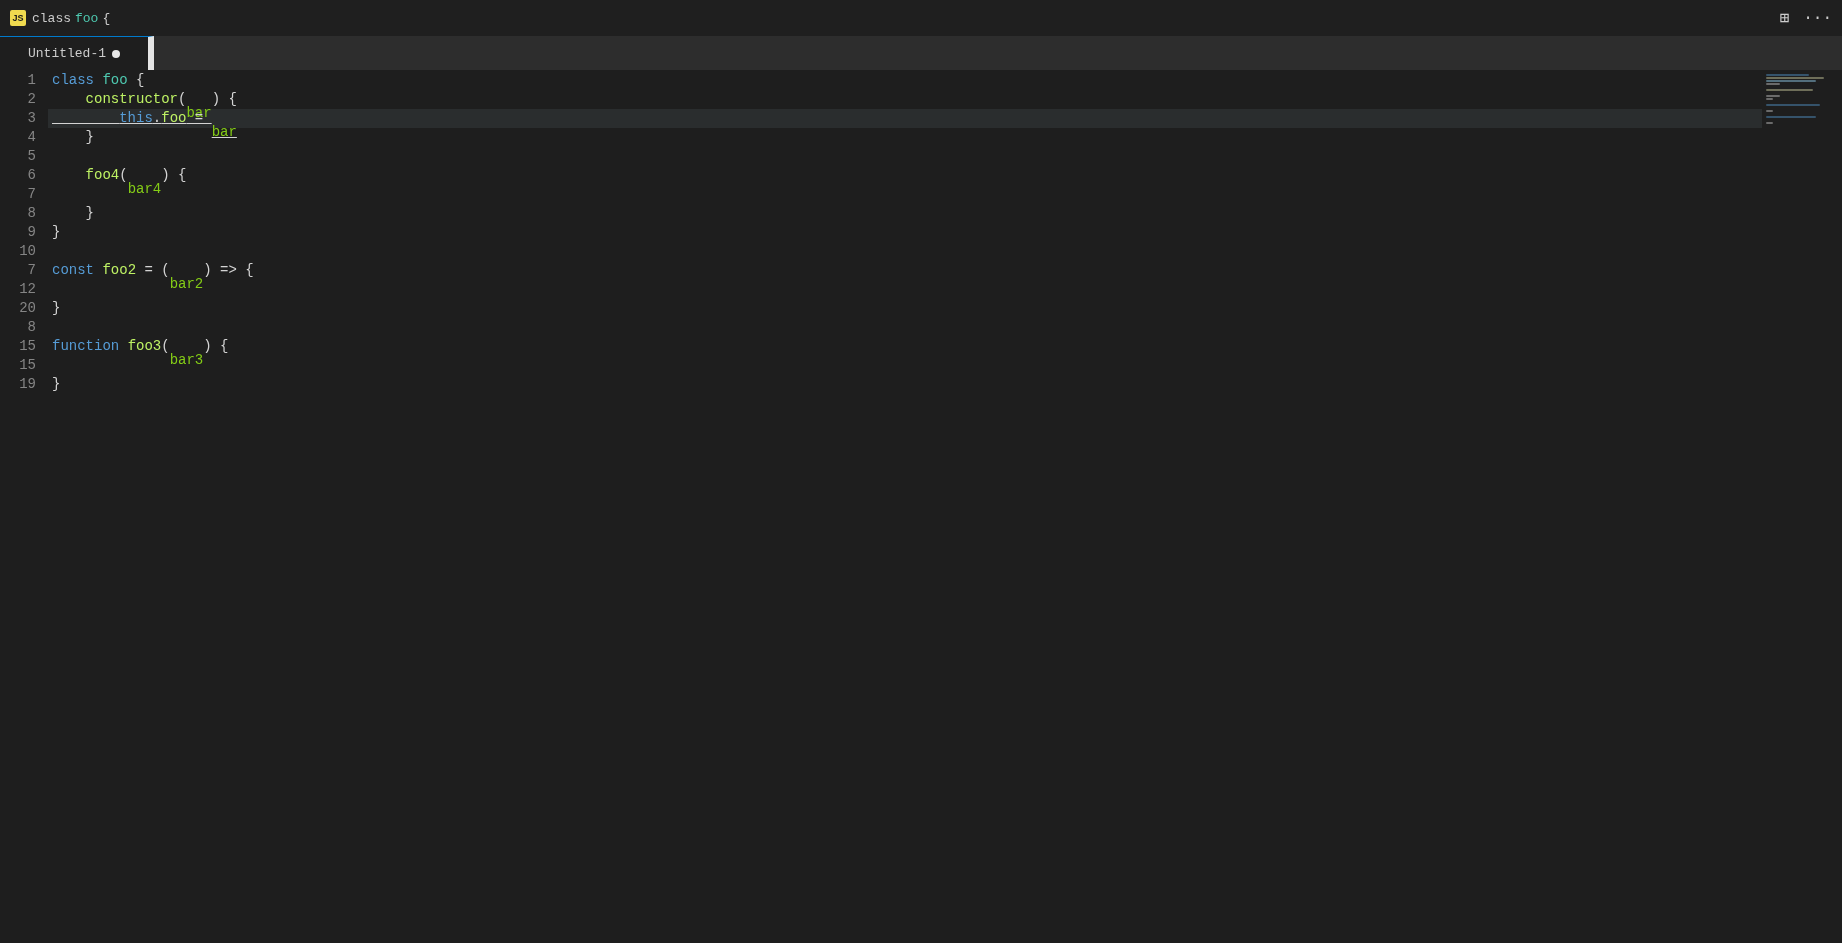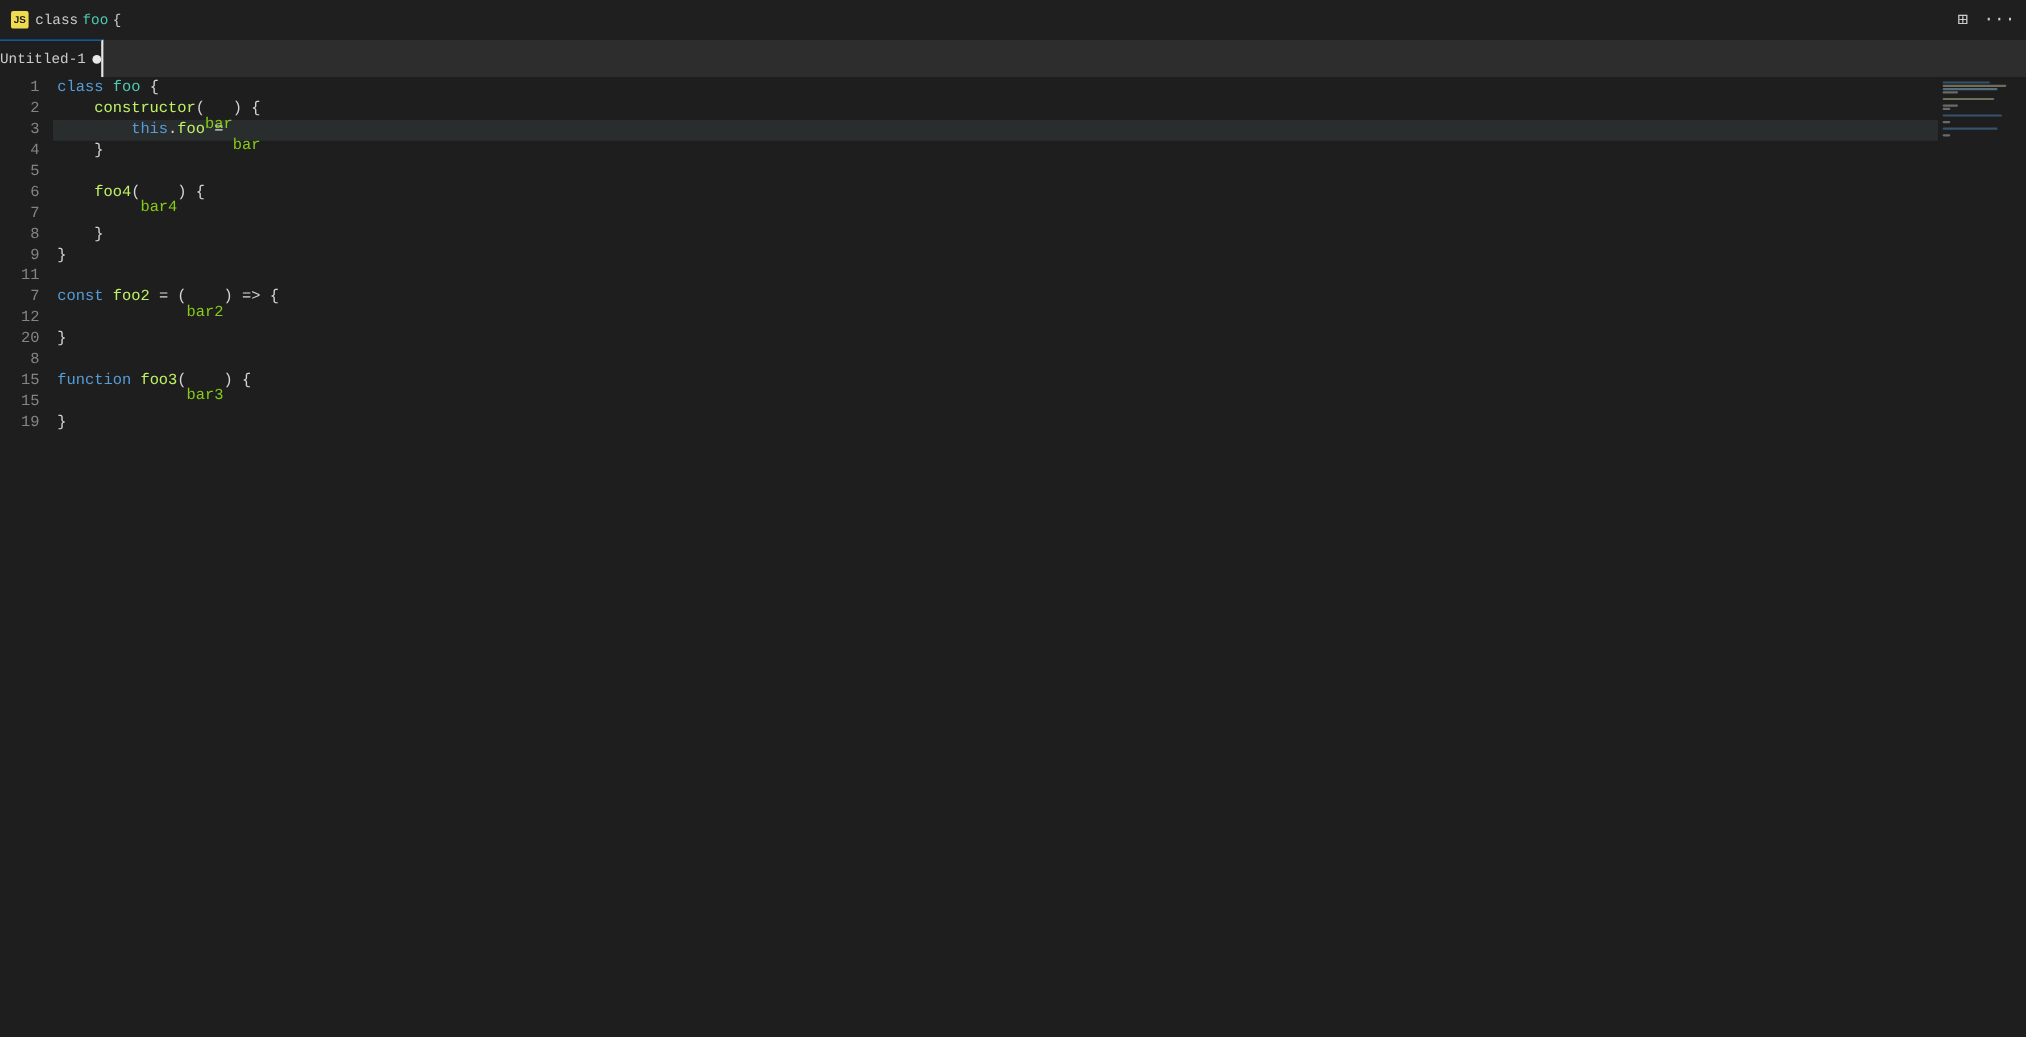--- a/index.html
+++ b/index.html
@@ -73,24 +73,24 @@
       display: flex;
       align-items: stretch;
       background-color: #2d2d2d;
       height: 35px;
       border-bottom: 1px solid #1e1e1e;
     }
 
     .tab {
       display: flex;
       align-items: center;
-      padding: 0 0;
+      padding: 0 28px;
       gap: 6px;
       background-color: #1e1e1e;
-      border-right: 2px solid #e5e5e5;
+      border-right: 6px solid #e5e5e5;
       cursor: pointer;
       font-size: 13px;
       color: #cccccc;
       position: relative;
     }
 
     .tab.active {
       background-color: #1e1e1e;
       border-top: 1px solid #007acc;
     }
@@ -156,20 +156,21 @@
     .code-line {
       height: 19px;
       white-space: pre;
       padding-left: 4px;
       display: flex;
       align-items: center;
     }
 
     .code-line.highlighted {
       background-color: #2a2d2e;
+      text-decoration: underline;
     }
 
     
     .kw { color: #569cd6; }         
     .kw-this { color: #569cd6; }    
     .cn { color: #4ec9b0; }         
     .fn { color: #bef264; }         
     .param { color: #84cc16; margin-top: 28px; }      
     .punct { color: #d4d4d4; }         
     .text { color: #d4d4d4; }       
@@ -222,21 +223,21 @@
   <div class="line-numbers" id="line-numbers-container">
   <span class="line-num">1</span>
       <span class="line-num">2</span>
       <span class="line-num">3</span>
       <span class="line-num">4</span>
       <span class="line-num">5</span>
       <span class="line-num">6</span>
       <span class="line-num">7</span>
       <span class="line-num">8</span>
       <span class="line-num">9</span>
-      <span class="line-num">11</span>
+      <span class="line-num">10</span>
       <span class="line-num">7</span>
       <span class="line-num">12</span>
       <span class="line-num">20</span>
       <span class="line-num">8</span>
       <span class="line-num">15</span>
       <span class="line-num">15</span>
       <span class="line-num">19</span>
     </div>
 
   <div class="code-area" id="code-area-container">

